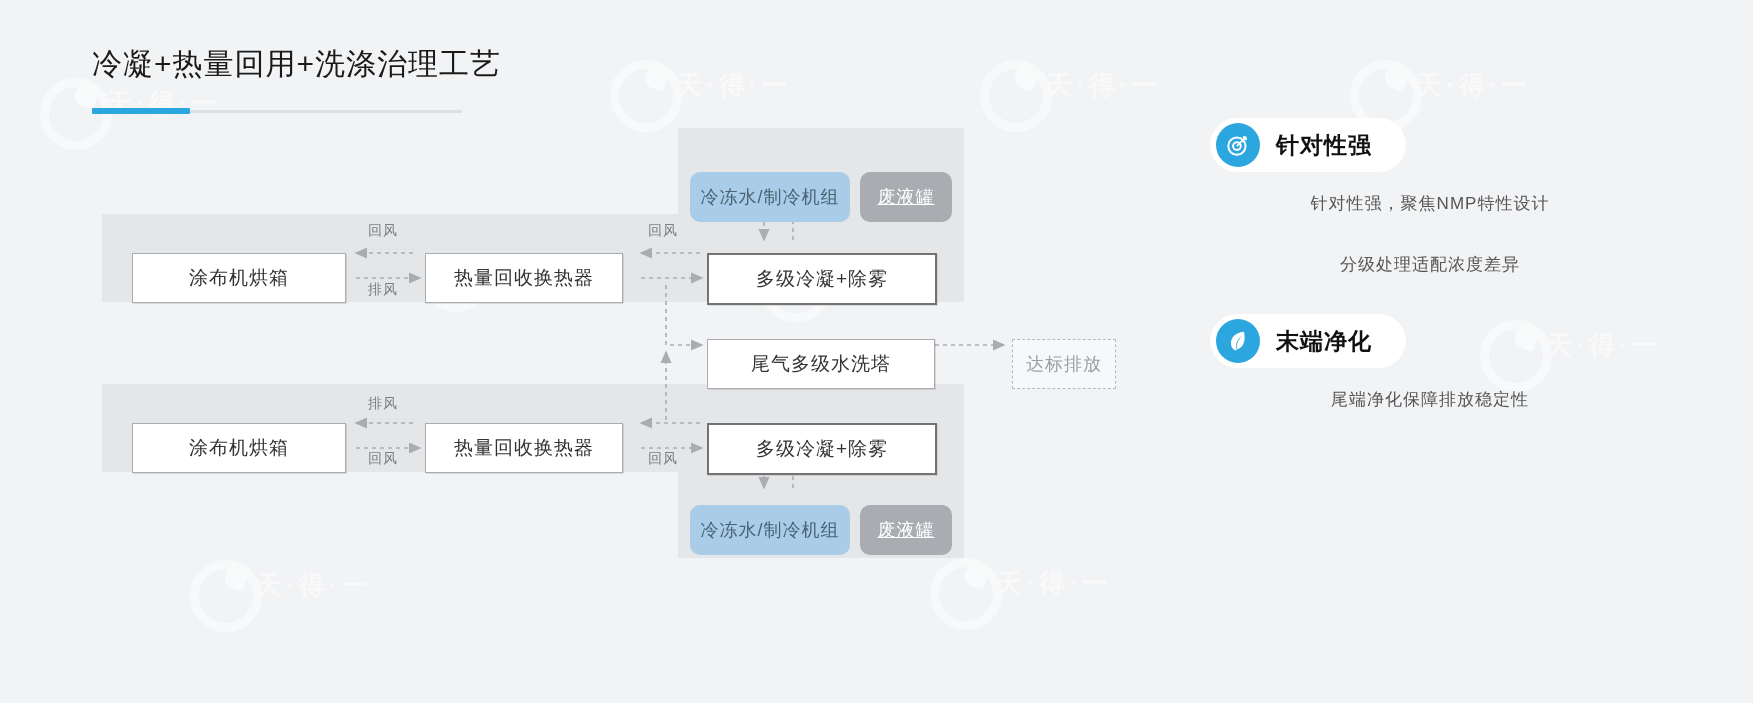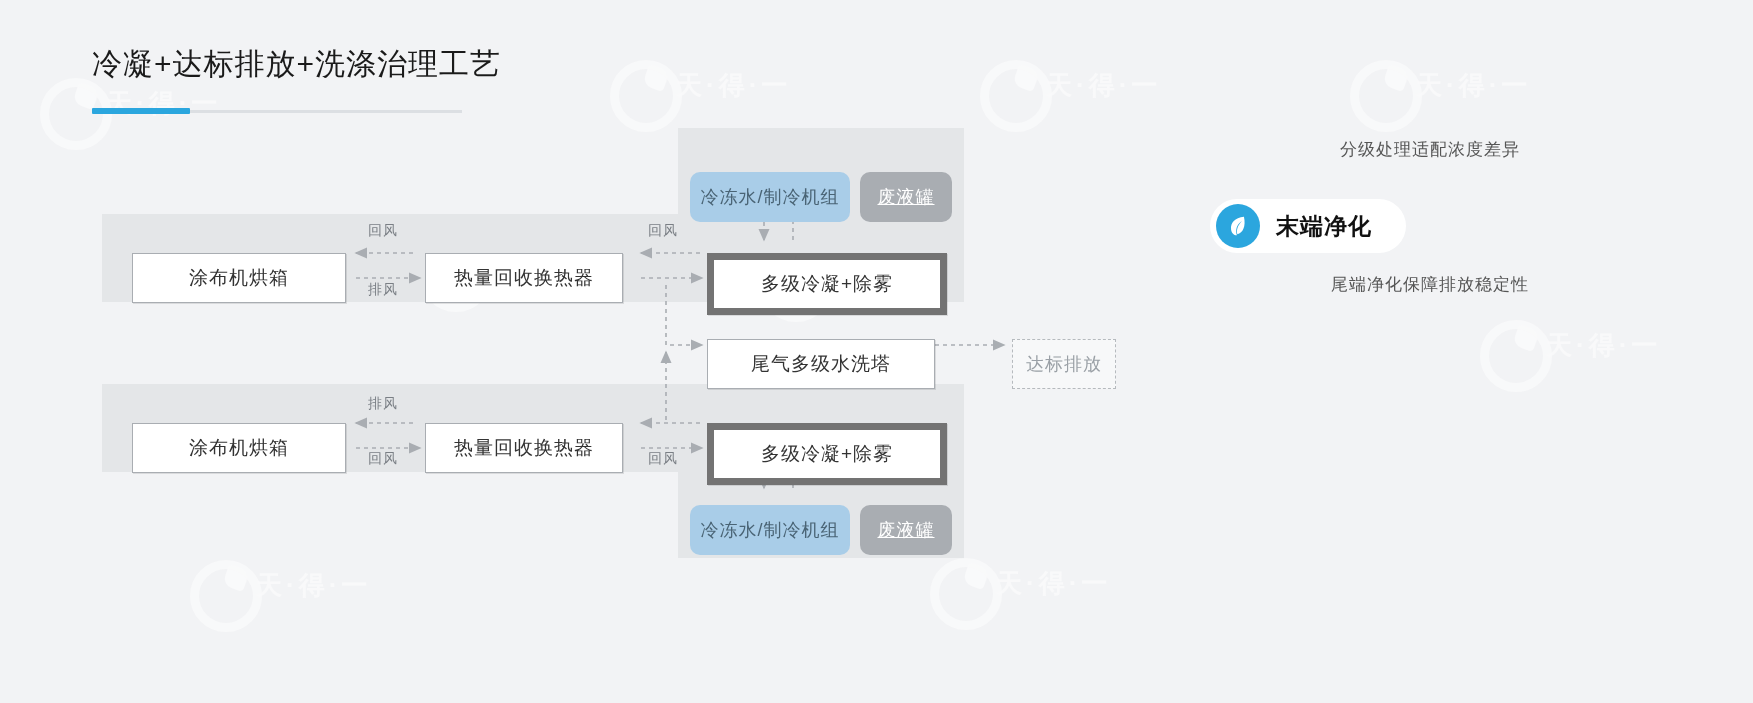--- a/index.html
+++ b/index.html
@@ -44,21 +44,21 @@
   .band-cool-top{left:678px;top:128px;width:286px;height:174px;}
   .band-cool-bot{left:678px;top:384px;width:286px;height:174px;}
 
   .node{
     position:absolute;background:#fff;border:1px solid #a9adb2;
     display:flex;align-items:center;justify-content:center;
     font-size:19px;color:#333;letter-spacing:1px;
     box-shadow:1px 1px 0 rgba(0,0,0,.10);
     margin-top:17px;
   }
-  .node.hl{border:7px solid #737373;}
+  .node.hl{border:2px solid #737373;}
   .node.pill{
     border:none;border-radius:10px;background:#a9cde8;color:#4a6475;
     box-shadow:none;font-size:18px;
   }
   .node.pill.grey{background:#a9adb2;color:#fff;text-decoration:underline;}
   .node.dashed{
     border:1px dashed #b6babe;background:#f7f8f9;color:#9aa0a6;font-size:18px;box-shadow:none;
   }
   .flow-label{
     position:absolute;font-size:14px;color:#7a7f85;letter-spacing:1px;white-space:nowrap;
@@ -127,21 +127,21 @@
 </div>
 <div class="wm" style="left:190px;top:560px;">
   <div class="ring"></div>
   <div class="wmtext">天·得·一</div>
 </div>
 <div class="wm" style="left:930px;top:558px;">
   <div class="ring"></div>
   <div class="wmtext">天·得·一</div>
 </div>
 
-<div class="page-title">冷凝+达标排放+洗涤治理工艺</div>
+<div class="page-title">冷凝+热量回用+洗涤治理工艺</div>
 <div class="title-rule"></div>
 <div class="title-rule-accent"></div>
 
 <div class="diagram">
 
   <div class="band band-top"></div>
   <div class="band band-cool-top"></div>
   <div class="band band-bot"></div>
   <div class="band band-cool-bot"></div>
 
@@ -228,20 +228,34 @@
   <div class="node pill" style="left:690px;top:488px;width:160px;height:50px;">
     <span>冷冻水/制冷机组</span>
   </div>
   <div class="node pill grey" style="left:860px;top:488px;width:92px;height:50px;">
     <span>废液罐</span>
   </div>
 </div>
 
 <div class="cards">
 
+  <div class="card">
+    <div class="card-head">
+      <span class="card-icon">
+        <svg width="26" height="26" viewBox="0 0 24 24" fill="none" stroke="#fff" stroke-width="1.8">
+          <circle cx="11" cy="13" r="8"></circle>
+            <circle cx="11" cy="13" r="3.6"></circle>
+          <path d="M11 13 L19 5"></path>
+            <path d="M16.5 4.5 L19 5 L19.5 7.5"></path>
+        </svg>
+      </span>
+      <span class="card-title">针对性强</span>
+    </div>
+    <div class="card-desc">针对性强，聚焦NMP特性设计</div>
+  </div>
 
   <div class="card">
     <div class="card-desc">分级处理适配浓度差异</div>
   </div>
 
   <div class="card">
     <div class="card-head">
       <span class="card-icon">
         <svg width="26" height="26" viewBox="0 0 24 24" fill="#fff">
           <path d="M17.5 3.5 C9 4.5 5 9 5.6 15.2 C6 19 9 21 11 20.6 C9.4 16 10.6 10.6 15.6 7.4 C11.6 11.6 10.4 15.8 11.4 19.6 C16.6 18.4 19.4 12.4 17.5 3.5 Z"></path>

